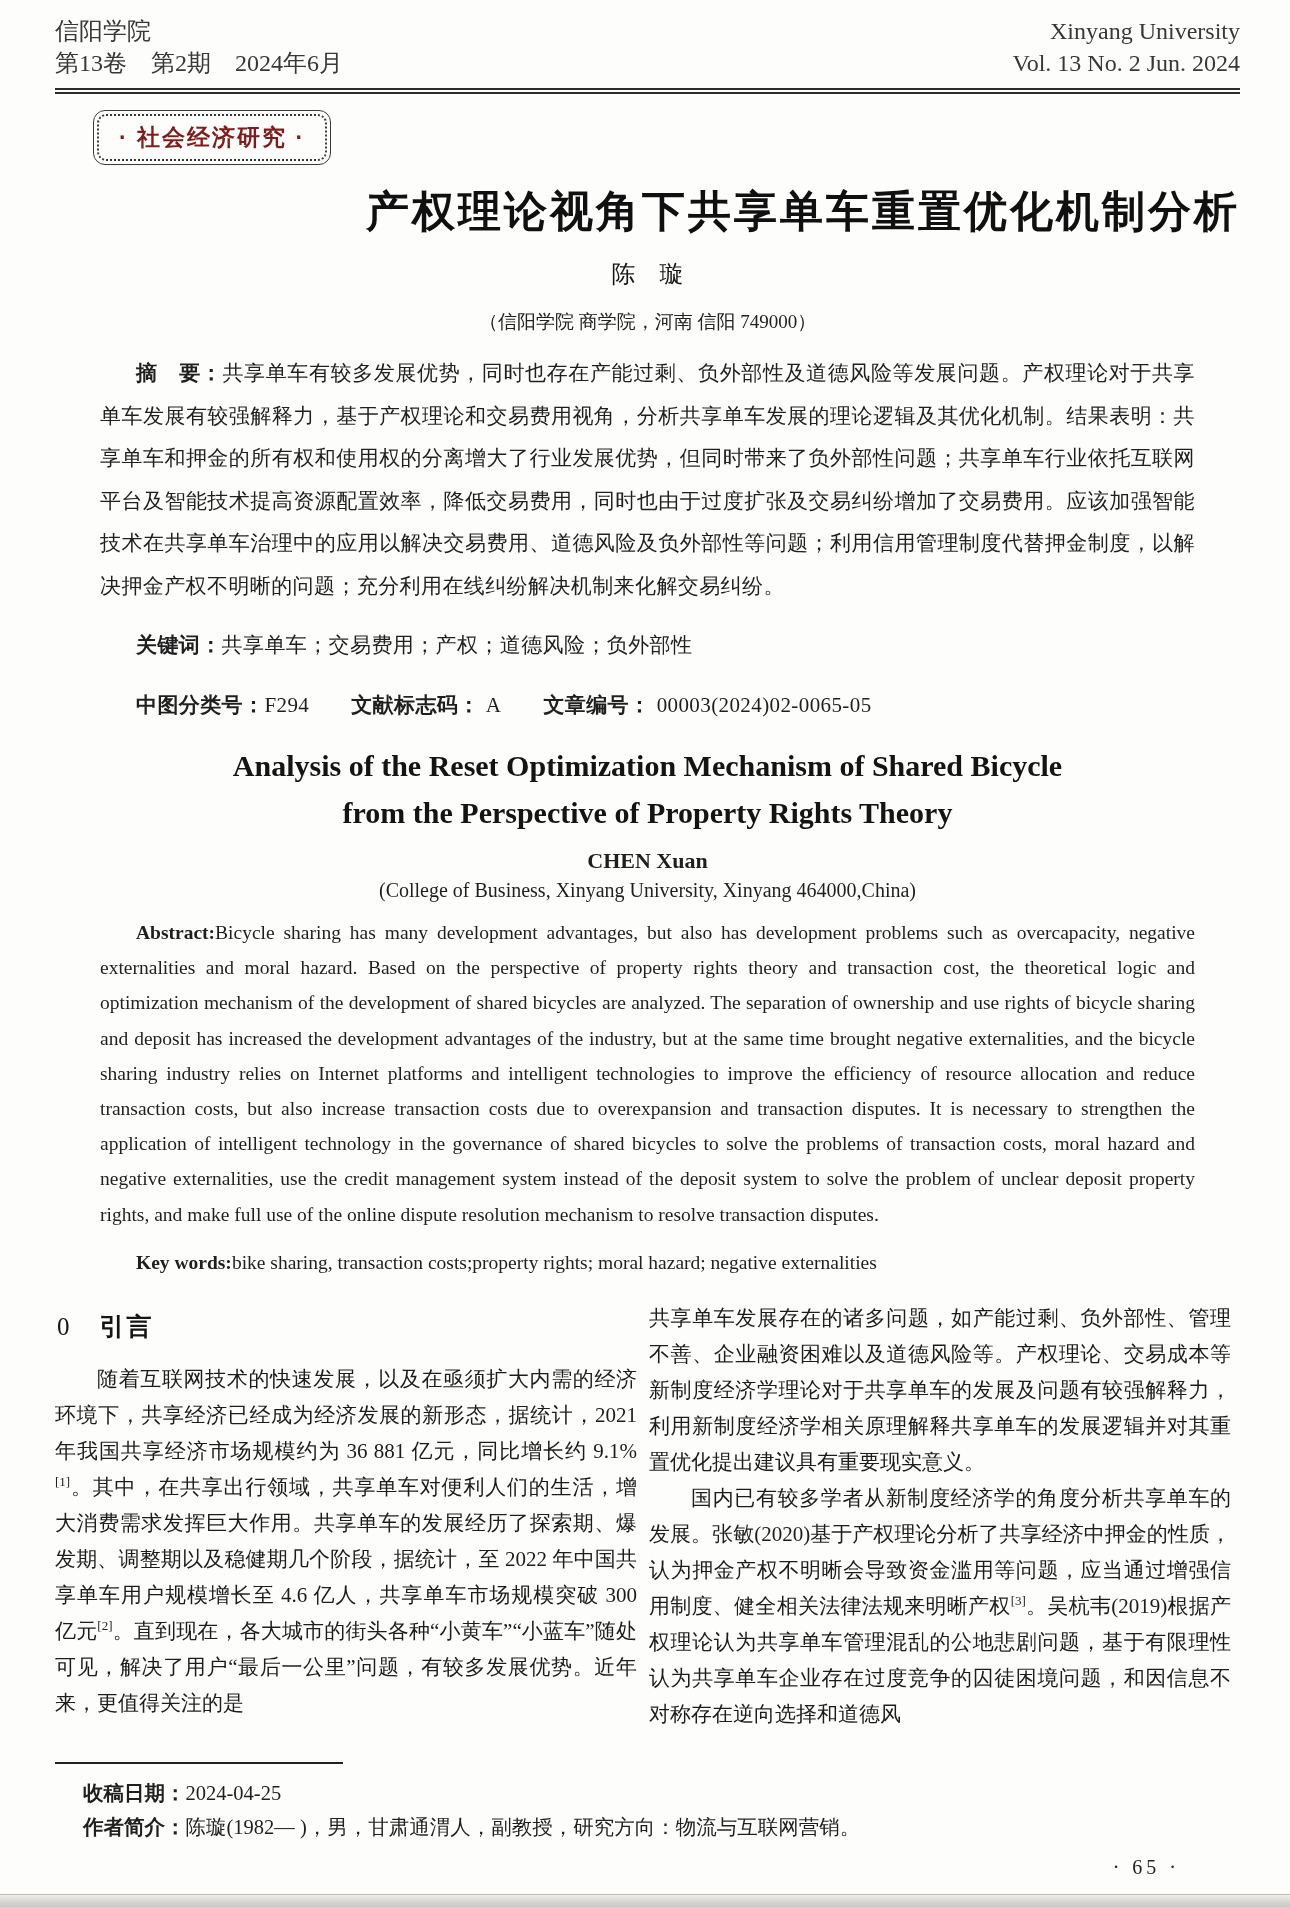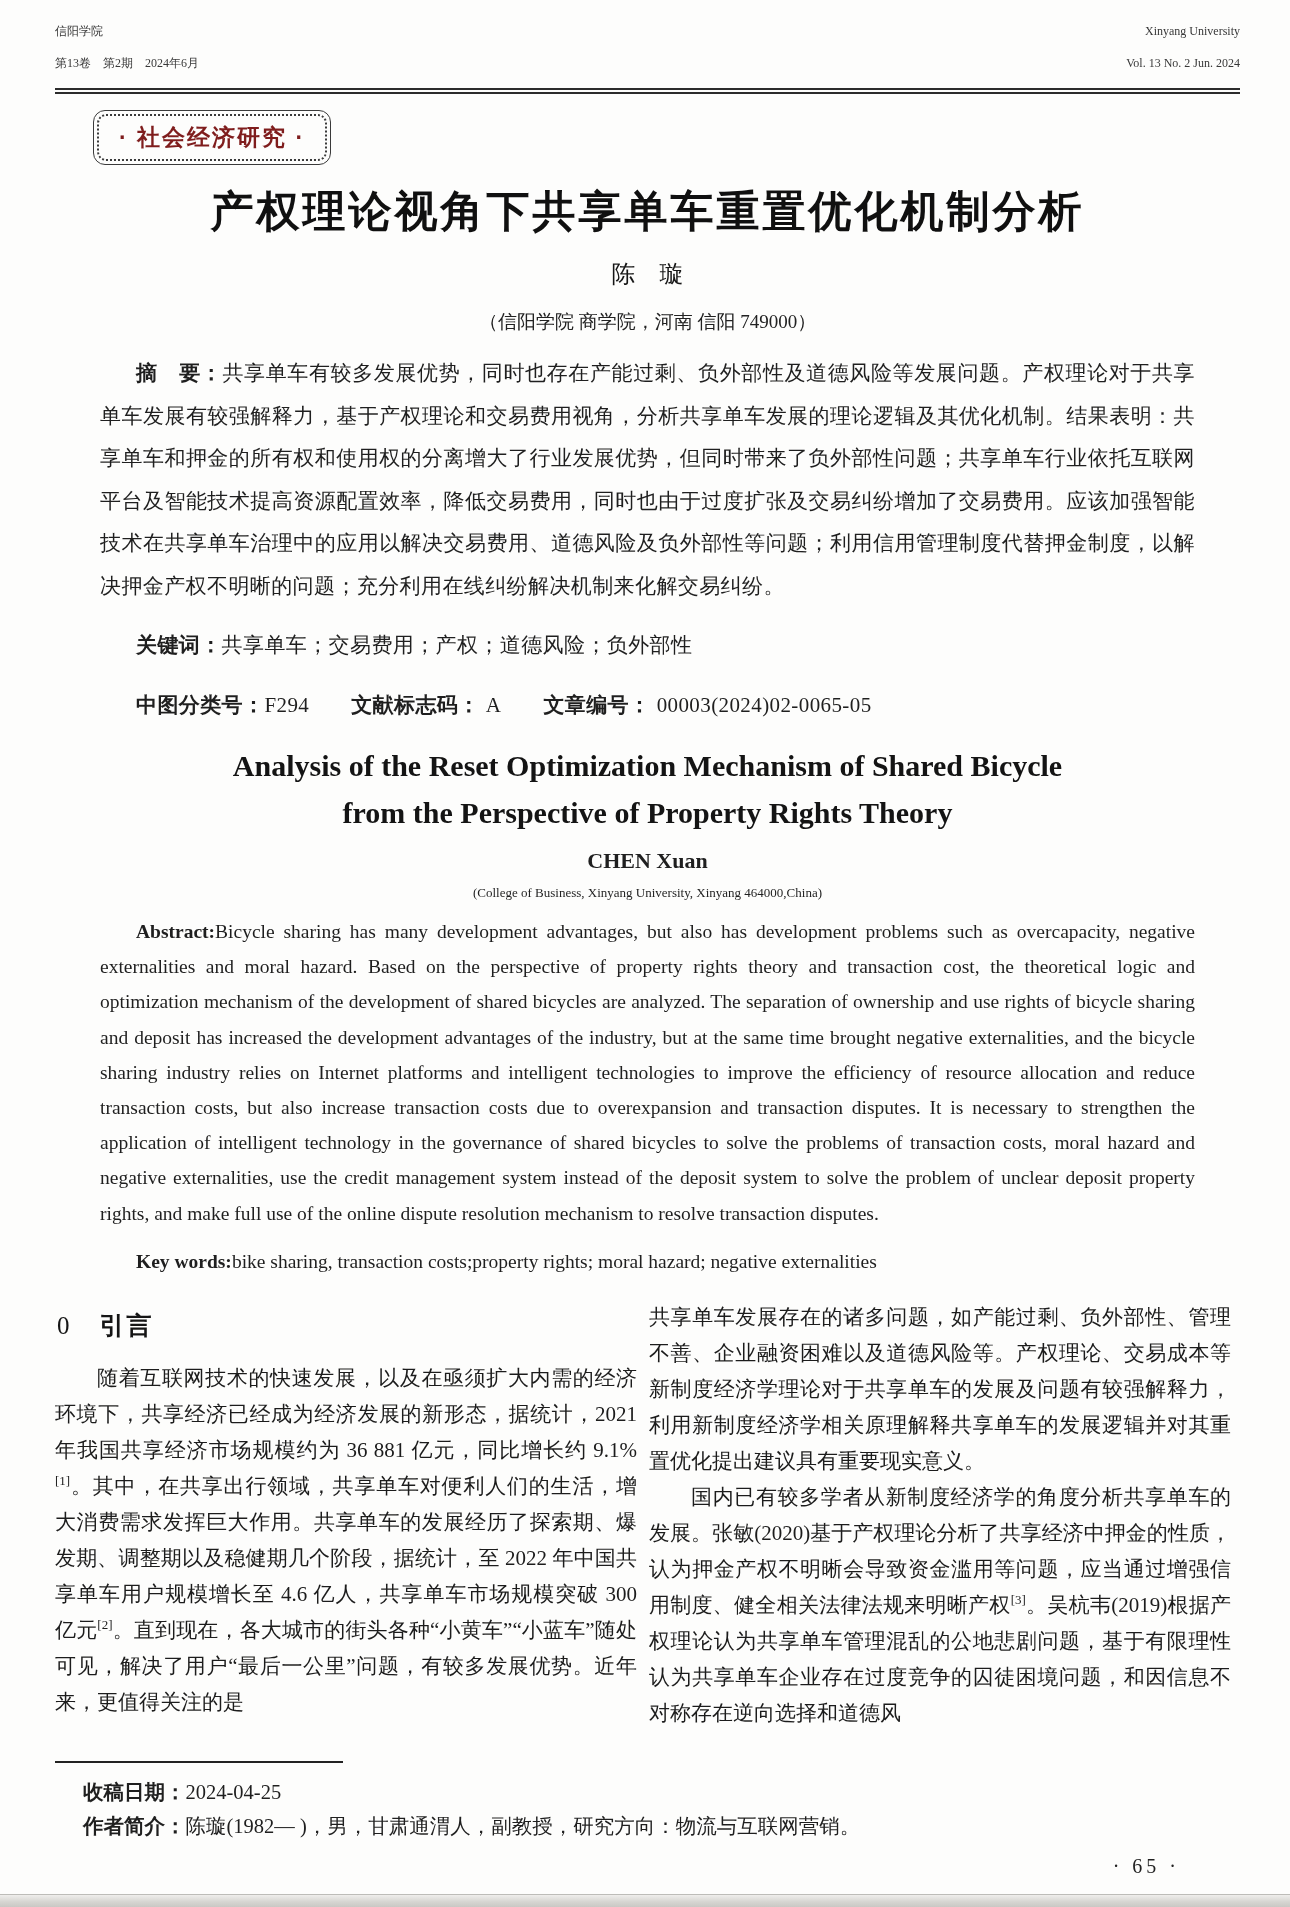--- a/index.html
+++ b/index.html
@@ -10,50 +10,50 @@
     margin:0 auto;
     background:#fdfdfc;
     color:#1f1f1f;
     font-family:"Liberation Serif","DejaVu Serif",serif;
     overflow:hidden;
     padding:20px 50px 0 55px;
   }
   .sans { font-family:"Liberation Sans","DejaVu Sans",sans-serif; }
 
   
-  .masthead { display:flex; justify-content:space-between; color:#383838; font-size:12px; }
+  .masthead { display:flex; justify-content:space-between; color:#383838; font-size:24px; }
   .masthead .cell div { line-height:22px; }
   .masthead .cell div + div { margin-top:10px; }
   .mast-right { text-align:right; }
   .mast-rule { margin-top:14px; height:6px; border-top:2px solid #2c2c2c; border-bottom:2px solid #2c2c2c; }
 
   
   .badge-wrap { margin:16px 0 0 38px; }
   .badge {
     position:relative; display:inline-block;
     padding:12px 26px;
     font-size:23px; font-weight:bold; color:#7f1d1d;
     letter-spacing:2px;
   }
   .badge::before { content:""; position:absolute; inset:0; border:1.6px solid #3a3a3a; border-radius:12px; }
   .badge::after  { content:""; position:absolute; inset:4px; border:2px dotted #3a3a3a; border-radius:9px; }
 
-  .title-cn { margin:18px 0 0 0; text-align:center; font-size:43px; font-weight:bold; letter-spacing:3px; color:#101010; }
+  .title-cn { margin:18px 0 0 0; text-align:right; font-size:43px; font-weight:bold; letter-spacing:3px; color:#101010; }
   .author-cn { margin-top:17px; text-align:center; font-size:24px; color:#161616; }
   .affil-cn { margin-top:19px; text-align:center; font-size:19px; color:#222; }
 
   .abs-block { margin:17px 45px 0 45px; font-size:21px; line-height:42.5px; text-align:justify; text-justify:inter-ideograph; letter-spacing:0.4px; }
   .abstract-cn { text-indent:36px; }
   .hang { padding-left:36px; }
   .label-b { font-weight:bold; font-family:"Liberation Sans","DejaVu Sans",sans-serif; }
   .meta-gap { margin-left:42px; }
 
   .title-en { margin:16px 0 0 0; text-align:center; font-size:30px; line-height:47px; font-weight:bold; color:#141414; }
   .author-en { margin-top:12px; text-align:center; font-size:22px; font-weight:bold; }
-  .affil-en { margin-top:11px; text-align:center; font-size:13px; }
+  .affil-en { margin-top:5px; text-align:center; font-size:20px; }
 
   .abs-en { margin:13px 45px 0 45px; font-size:19.5px; line-height:35.2px; text-align:justify; }
   .abstract-en { text-indent:36px; }
 
   
   .columns { display:flex; gap:12px; margin-top:20px; }
   .col { width:582px; font-size:21px; line-height:36px; text-align:justify; text-justify:inter-ideograph; color:#1c1c1c; }
   .sec-heading { margin:8px 0 16px 2px; font-size:25px; color:#151515; }
   .sec-heading .num { font-family:"Liberation Serif","DejaVu Serif",serif; }
   .sec-heading .txt { font-weight:bold; font-family:"Liberation Sans","DejaVu Sans",sans-serif; margin-left:30px; letter-spacing:2px; }

